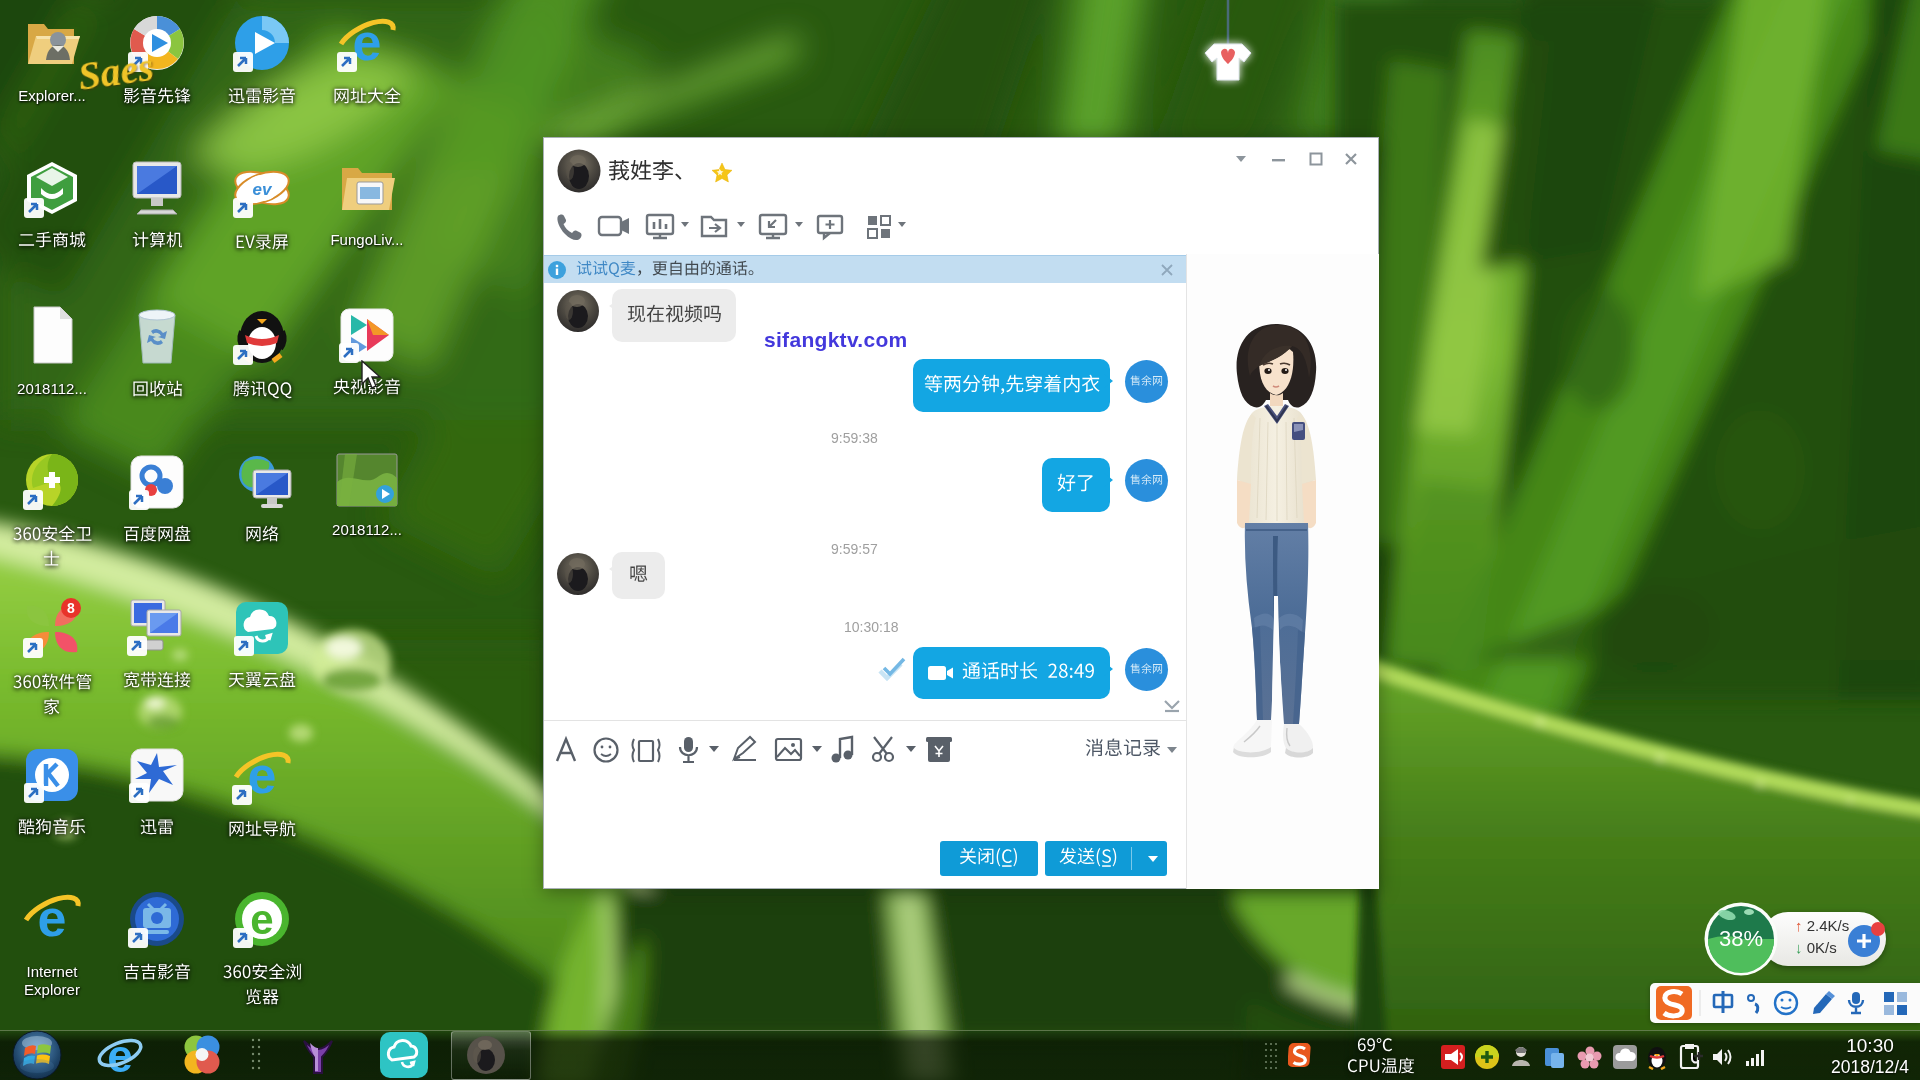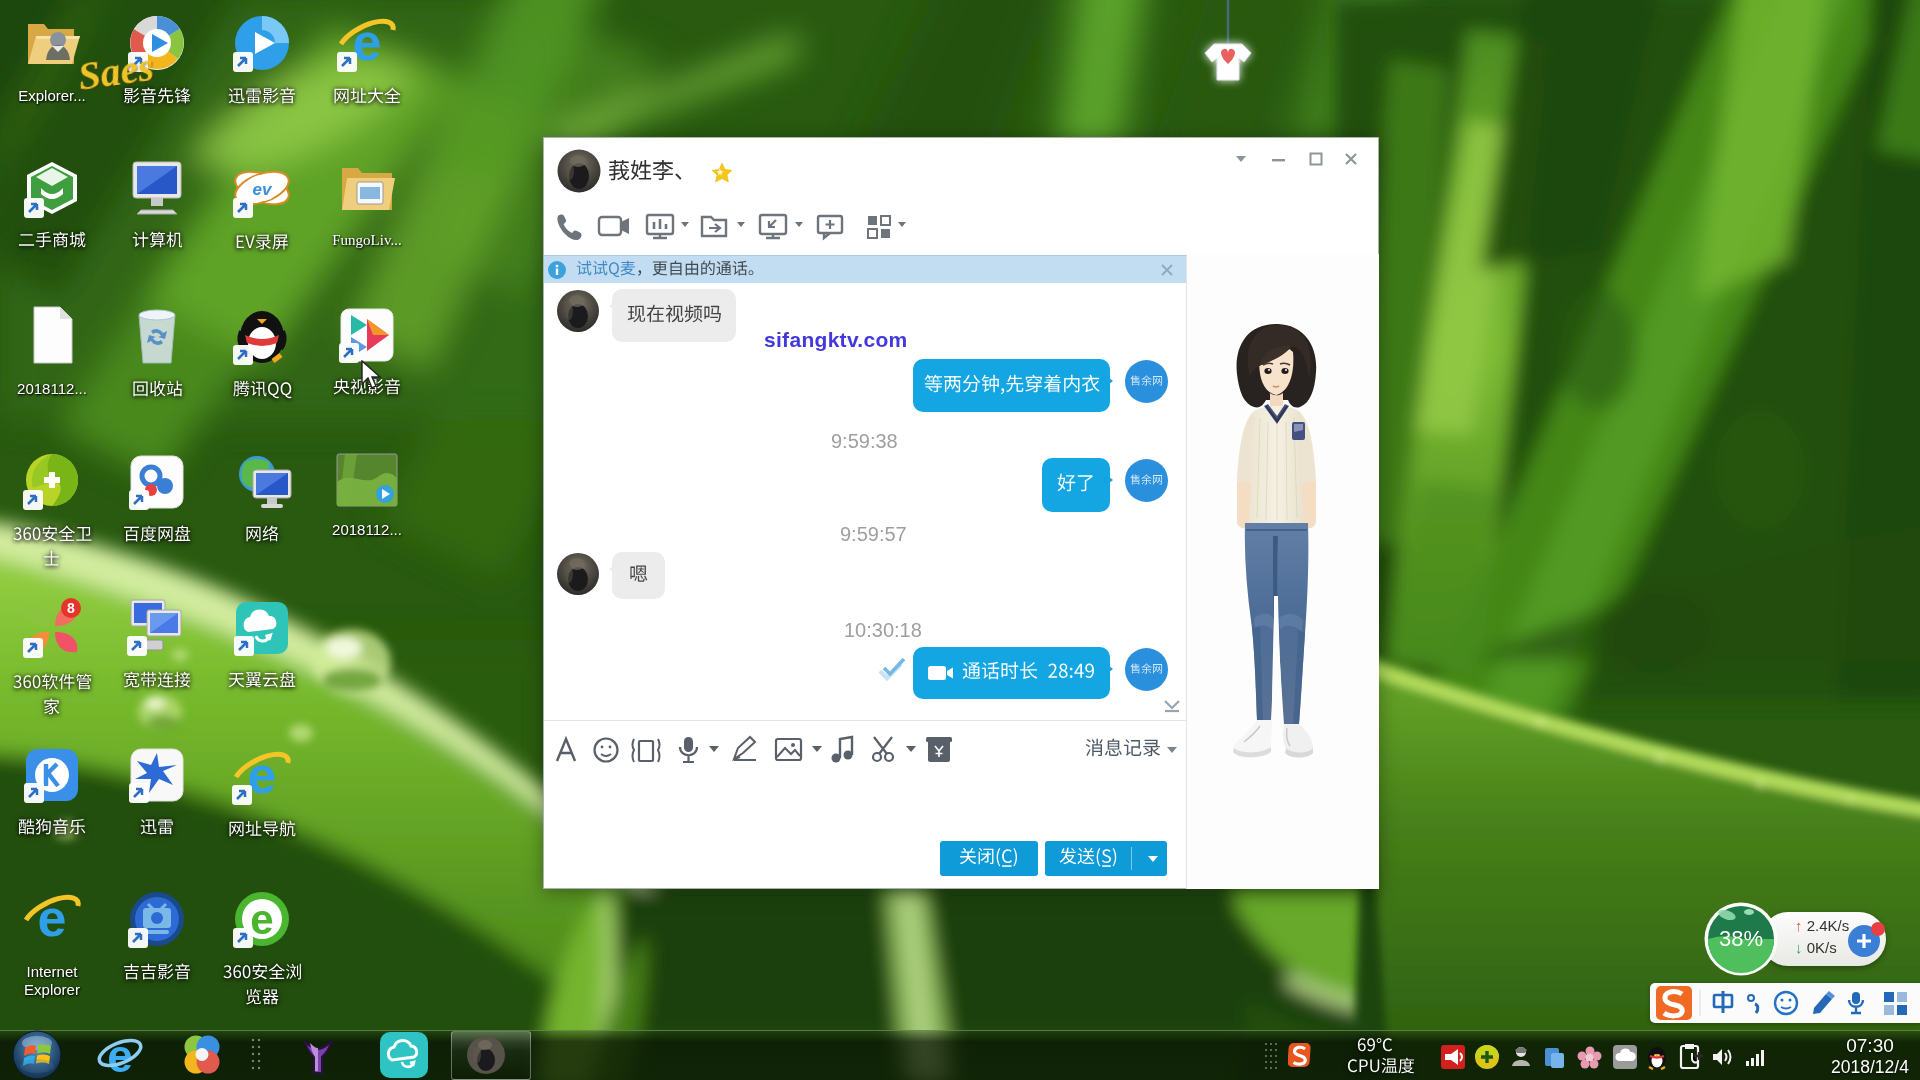--- a/index.html
+++ b/index.html
@@ -9,21 +9,21 @@
 .dicon .ic{display:block;margin:0 auto;position:relative;}
 .lbl{display:block;margin-top:13px;color:#fff;font-size:15px;line-height:18px;text-shadow:0 1px 3px rgba(0,0,0,.9),1px 1px 2px rgba(0,0,0,.8);}
 #qq{position:absolute;left:543px;top:137px;width:836px;height:752px;background:#fff;border:1px solid #a9b0b6;box-shadow:0 4px 18px rgba(0,0,0,.35);z-index:5;box-sizing:border-box;}
 #qq *{box-sizing:border-box;}
 .abs{position:absolute;}
 .bubL{position:absolute;background:#ececec;border-radius:10px;color:#434343;font-size:19px;display:flex;align-items:center;justify-content:center;}
 .bubL:before{content:"";position:absolute;left:-9px;top:11px;border:6px solid transparent;border-right:9px solid #ececec;}
 .bubR{position:absolute;background:#13a6e3;border-radius:10px;color:#fff;font-size:19px;display:flex;align-items:center;justify-content:center;}
 .bubR:after{content:"";position:absolute;right:-10px;top:15px;border:7px solid transparent;border-left:9px solid #13a6e3;}
 .avaS{position:absolute;width:43px;height:43px;border-radius:50%;background:#2a8fdc;color:rgba(255,255,255,.85);font-size:11px;display:flex;align-items:center;justify-content:center;}
-.time{position:absolute;color:#9f9f9f;font-size:20px;}
+.time{position:absolute;color:#9f9f9f;font-size:14px;}
 .btn{position:absolute;background:#0f9bd7;border-radius:3px;color:#fff;font-size:18px;text-align:center;line-height:35px;height:35px;}
 #taskbar{position:absolute;left:0;top:1030px;width:1920px;height:50px;background:linear-gradient(rgba(30,55,15,.4),rgba(6,14,3,.72) 22%,rgba(8,18,4,.74));border-top:1px solid rgba(190,225,160,.45);z-index:8;}
 .tb{position:absolute;}
 </style>
 </head>
 <body>
 <svg width="0" height="0" style="position:absolute">
     <defs>
 <path id="u0028" d="M239 -196 295 -171C209 -29 168 141 168 311C168 480 209 649 295 792L239 818C147 668 92 507 92 311C92 114 147 -47 239 -196Z"></path>
 <path id="u0029" d="M99 -196C191 -47 246 114 246 311C246 507 191 668 99 818L42 792C128 649 171 480 171 311C171 141 128 -29 42 -171Z"></path>
@@ -637,21 +637,21 @@
  </svg>
  <span class="lbl"><svg width="68" height="21" style="filter:drop-shadow(0 1px 2px rgba(0,0,0,.85)) drop-shadow(0 0 2px rgba(0,0,0,.5));">
         <g fill="#fff" transform="translate(0,15) scale(0.01700,-0.01700)">
           <use href="#u7F51" x="0"></use>
           <use href="#u5740" x="1000"></use>
           <use href="#u5927" x="2000"></use>
           <use href="#u5168" x="3000"></use>
         </g>
       </svg></span>
 </div>
-<div class="dicon" style="left:315px;top:158px;font-family:Liberation Serif, serif;">
+<div class="dicon" style="left:315px;top:158px;">
  <svg class="ic" width="60" height="60" viewBox="0 0 60 60">
   <path d="M5,10 L21,10 L25,15 L55,15 L55,52 L5,52 Z" fill="#d8a845"></path>
   <path d="M5,52 L10,20 L58,20 L52,52 Z" fill="#efce7e"></path>
   <rect x="20" y="24" width="26" height="22" rx="2" fill="#f8f8f8" stroke="#999"></rect>
   <rect x="23" y="29" width="20" height="12" fill="#88b8e0"></rect>
  </svg>
  <span class="lbl">FungoLiv...</span>
 </div>
 <div class="dicon" style="left:315px;top:305px;">
  <svg class="ic" width="60" height="60" viewBox="0 0 60 60">
@@ -849,21 +849,21 @@
     </div>
  <div class="avaS" style="left:581px;top:321px;">
       <svg width="33" height="14">
         <g fill="#d8ecf8" transform="translate(0,9.7) scale(0.01100,-0.01100)">
           <use href="#u552E" x="0"></use>
           <use href="#u4F59" x="1000"></use>
           <use href="#u7F51" x="2000"></use>
         </g>
       </svg>
     </div>
- <div class="time" style="left:287px;top:385px;margin-left:9px;">9:59:57</div>
+ <div class="time" style="left:287px;top:403px;">9:59:57</div>
  <svg class="abs" style="left:13px;top:415px" width="42" height="42">
       <circle cx="21" cy="21" r="21" fill="url(#ava)"></circle>
       <ellipse cx="21" cy="26" rx="10" ry="12" fill="#1b1a1d"></ellipse>
       <ellipse cx="20" cy="11" rx="8" ry="6" fill="#70695c" opacity=".75"></ellipse>
       <ellipse cx="12" cy="21" rx="4" ry="9" fill="#5a544a" opacity=".5"></ellipse>
     </svg>
  <div class="bubL" style="left:68px;top:414px;width:53px;height:47px;">
       <svg width="19" height="24">
         <g fill="#434343" transform="translate(0,16.7) scale(0.01900,-0.01900)">
           <use href="#u55EF" x="0"></use>
@@ -1248,14 +1248,14 @@
  <path d="M272,10 L276,10 L281,5 L281,21 L276,16 L272,16 Z" fill="#f2f2f2"></path>
  <path d="M284,9 q3,4 0,8 M287,6 q5,7 0,14" stroke="#f2f2f2" stroke-width="2" fill="none"></path>
 
  <g fill="#f2f2f2">
  <rect x="305" y="17" width="3" height="5"></rect>
       <rect x="310" y="14" width="3" height="8"></rect>
       <rect x="315" y="10" width="3" height="12"></rect>
       <rect x="320" y="6" width="3" height="16"></rect>
  </g>
 </svg>
-<div class="tb" style="left:1824px;top:1035px;width:92px;text-align:center;z-index:9;color:#fff;font-size:19px;text-shadow:0 1px 2px rgba(0,0,0,.8);">07:30</div>
+<div class="tb" style="left:1824px;top:1035px;width:92px;text-align:center;z-index:9;color:#fff;font-size:19px;text-shadow:0 1px 2px rgba(0,0,0,.8);">10:30</div>
 <div class="tb" style="left:1824px;top:1057px;width:92px;text-align:center;z-index:9;color:#fff;font-size:17.5px;text-shadow:0 1px 2px rgba(0,0,0,.8);">2018/12/4</div>
 
 </body></html>

